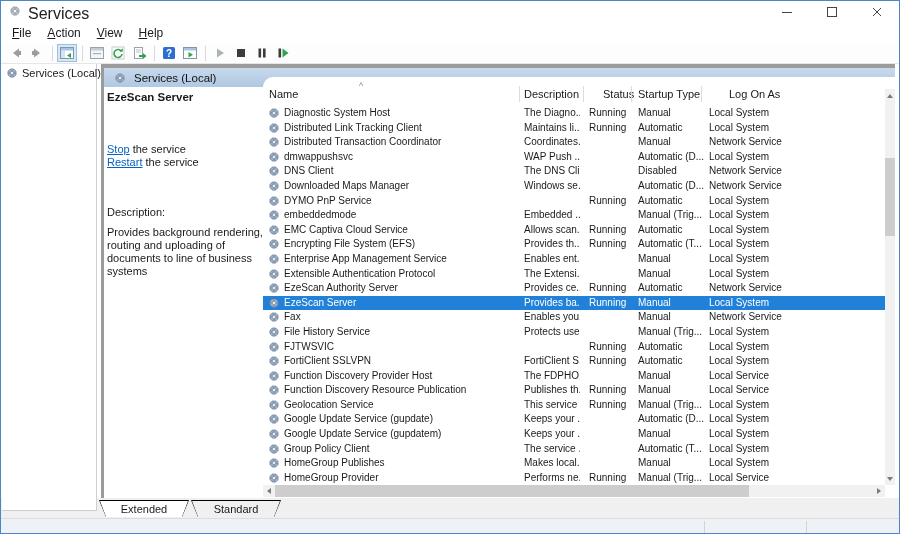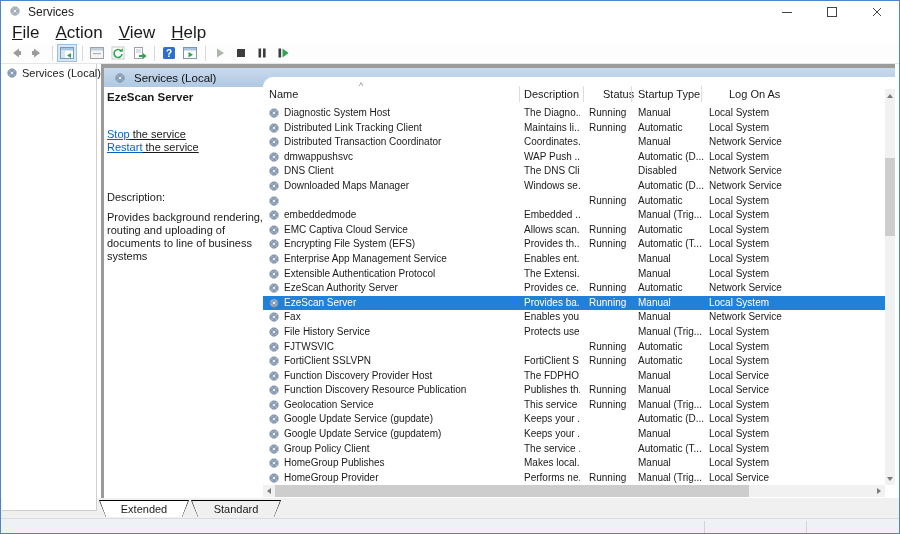--- a/index.html
+++ b/index.html
@@ -5,26 +5,26 @@
   * { margin:0; padding:0; box-sizing:border-box; }
   html,body { background:#fff; }
   body { font-family:"Liberation Sans","DejaVu Sans",sans-serif; font-size:11px; color:#1a1a1a; }
   #window {
     position:relative; width:900px; height:534px; background:#fff;
     border:1px solid #4a86c8; overflow:hidden;
   }
   
   #titlebar { position:absolute; left:0; top:0; right:0; height:22px; background:#fff; }
   #title-icon { position:absolute; left:8px; top:4px; width:13px; height:13px; }
-  #window-title { position:absolute; left:27px; top:4px; font-size:12px; color:#222; }
+  #window-title { position:absolute; left:27px; top:4px; font-size:16px; color:#222; }
   .win-btn { position:absolute; top:0; width:45px; height:22px; display:flex; align-items:center; justify-content:center; }
   #btn-min { right:90px; } #btn-max { right:45px; } #btn-close { right:0; }
   
   #menubar { position:absolute; left:0; top:22px; right:0; height:20px; background:#fff; display:flex; align-items:center; padding-left:3px; }
-  .menu-item { display:inline-block; padding:2px 8px; font-size:17px; color:#1a1a1a; }
+  .menu-item { display:inline-block; padding:2px 8px; font-size:12px; color:#1a1a1a; }
   .menu-item::first-letter { text-decoration:underline; }
   
   #toolbar { position:absolute; left:0; top:42px; right:0; height:21px; background:#fdfdfd; border-bottom:1px solid #e6e6e6; display:flex; align-items:center; padding-left:5px; }
   .tb-btn { width:20px; height:18px; display:flex; align-items:center; justify-content:center; margin-right:1px; border:1px solid transparent; }
   .tb-btn.active { background:#d9e7f5; border:1px solid #98c1e6; }
   .tb-sep { width:1px; height:15px; background:#d9d9d9; margin:0 4px; }
   
   #tree {
     position:absolute; left:1px; top:63px; width:95px; height:447px; background:#fff;
     border-right:1px solid #cfcfcf; border-bottom:1px solid #cfcfcf; z-index:6;
@@ -37,21 +37,21 @@
   #pane-band {
     position:absolute; left:0; top:0; width:100%; height:19px;
     background:linear-gradient(#c8d9ec, #b0c8e2);
     display:flex; align-items:center; z-index:1;
   }
   #pane-band .gear { margin-left:10px; }
   #pane-title { margin-left:8px; font-size:11.5px; color:#111; }
   
   #task { position:absolute; left:3px; top:19px; width:156px; z-index:2; }
   #task-title { font-weight:bold; font-size:11.5px; margin-top:4px; }
-  #task-links { margin-top:25px; line-height:13px;text-decoration:underline; }
+  #task-links { margin-top:40px; line-height:13px; }
   a.tlink { color:#0563c1; text-decoration:underline; cursor:pointer; }
   #task-desc-label { margin-top:37px; }
   #task-desc { margin-top:8px; line-height:13px; width:162px; }
   
   #listpanel {
     position:absolute; left:159px; top:9px; width:632px; height:420px;
     background:#fff; border-radius:10px 0 0 0; z-index:3; overflow:hidden;
   }
   #lheader { position:absolute; left:0; top:8px; width:622px; height:20px; background:#fff; }
   .hcell { position:absolute; top:3px; color:#1a1a1a; white-space:nowrap; }
@@ -416,20 +416,21 @@
               <svg width="12" height="12" viewBox="0 0 16 16">
  <g fill="#9fb2c8" stroke="#6b7d95" stroke-width="0.8">
   <rect x="2.5" y="5.7" width="11" height="4.6" rx="1"></rect>
   <rect x="5.7" y="2.5" width="4.6" height="11" rx="1"></rect>
   <rect x="2.5" y="5.7" width="11" height="4.6" rx="1" transform="rotate(45 8 8)"></rect>
   <rect x="5.7" y="2.5" width="4.6" height="11" rx="1" transform="rotate(45 8 8)"></rect>
  </g>
  <circle cx="8" cy="8" r="2.4" fill="#e6ecf3" stroke="#6b7d95" stroke-width="0.8"></circle>
               </svg>
             </span>
+            <span class="c-name">DYMO PnP Service</span>
             <span class="c-desc"></span>
             <span class="c-status">Running</span>
             <span class="c-startup">Automatic</span>
             <span class="c-logon">Local System</span>
           </div>
           <div class="row">
             <span class="c-icon">
               <svg width="12" height="12" viewBox="0 0 16 16">
  <g fill="#9fb2c8" stroke="#6b7d95" stroke-width="0.8">
   <rect x="2.5" y="5.7" width="11" height="4.6" rx="1"></rect>

